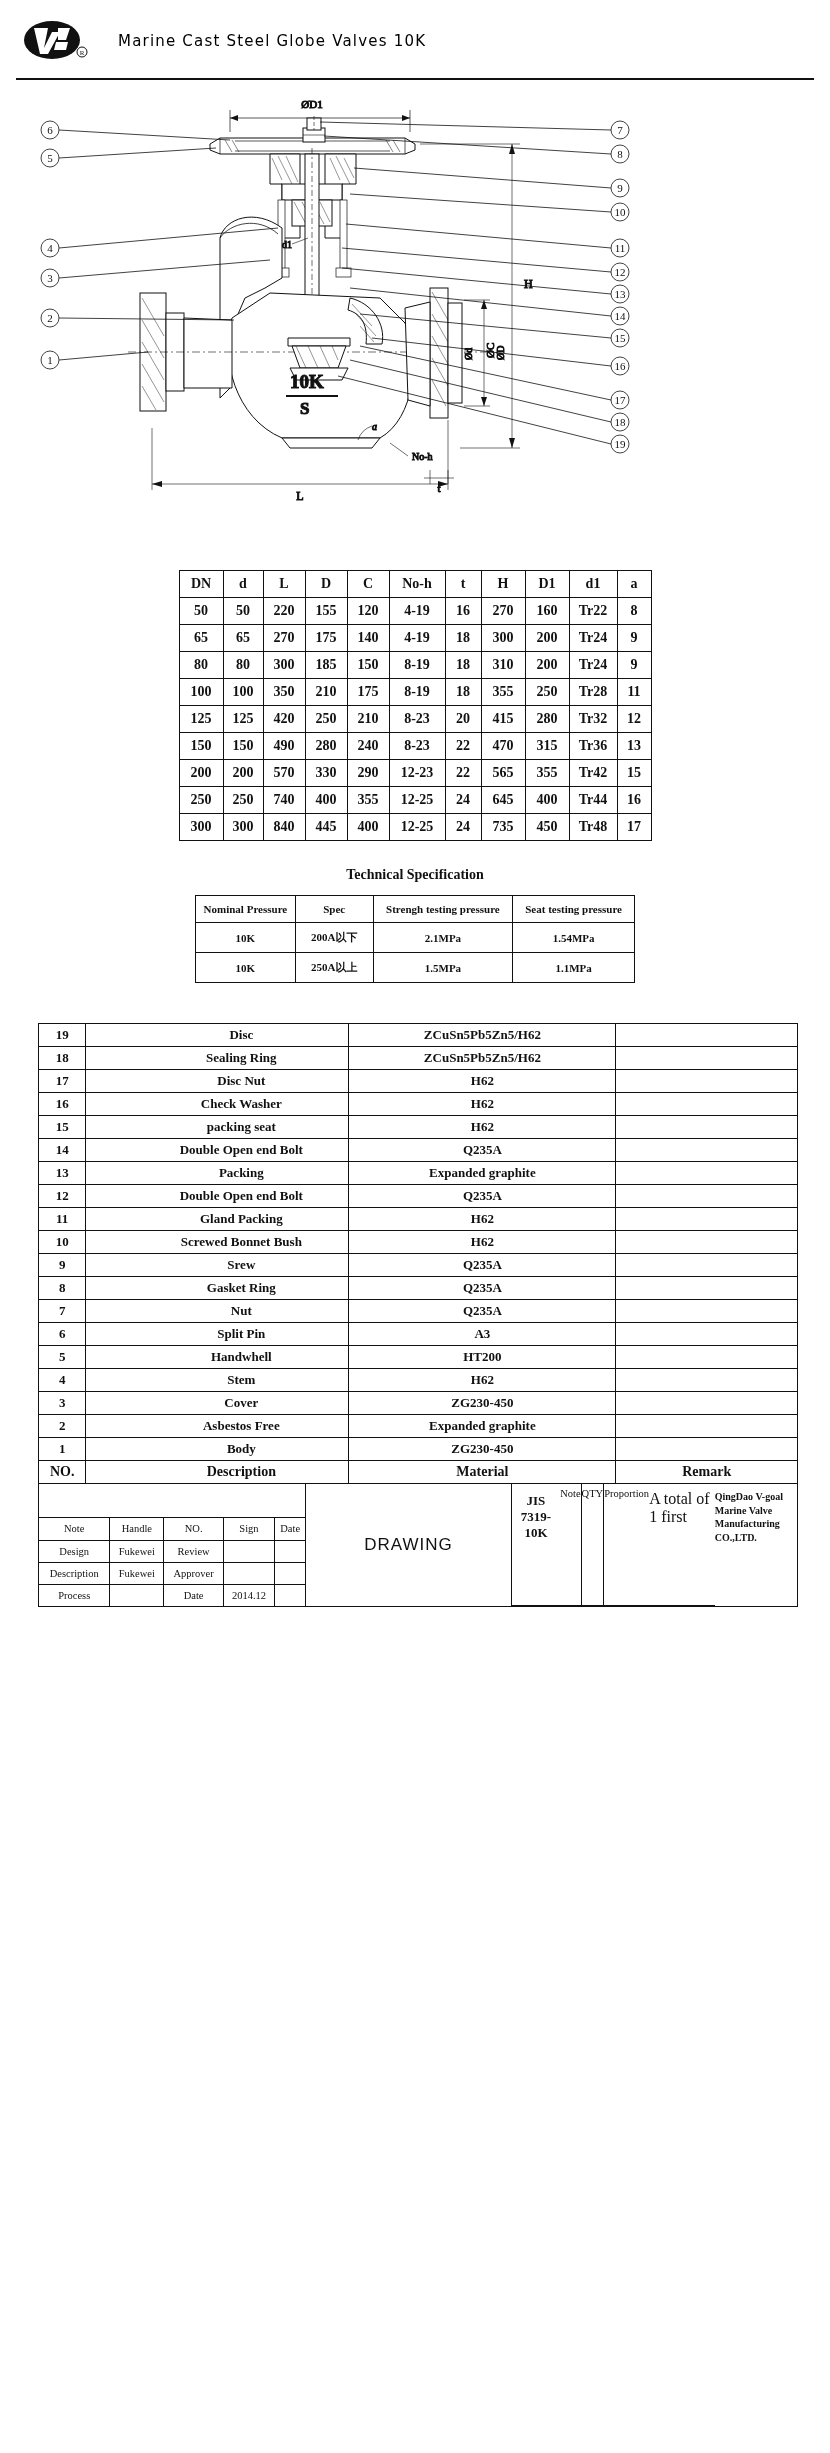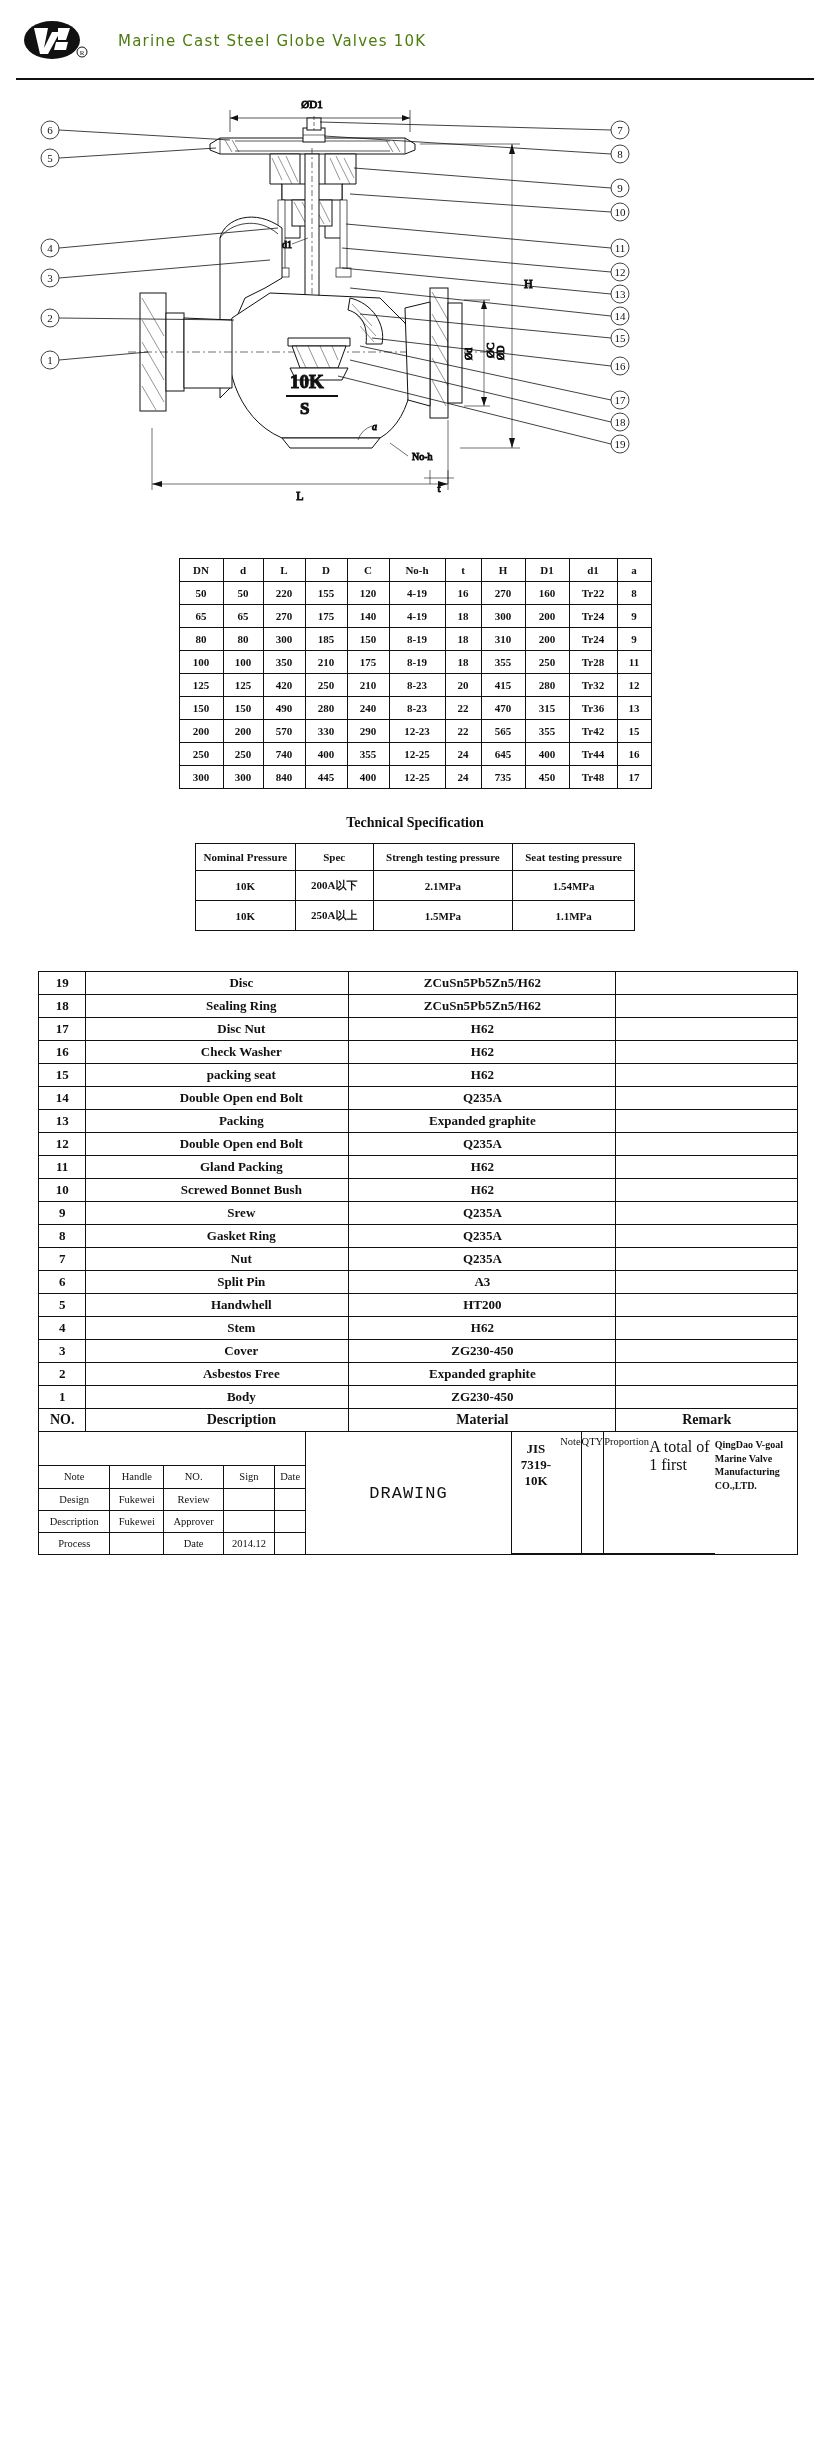--- a/index.html
+++ b/index.html
@@ -22,42 +22,42 @@
     width: 66px; height: 46px;
     position: relative;
     flex: 0 0 auto;
   }
   .logo svg { display:block; }
   .header-title {
     margin-left: 30px;
     font-family: "DejaVu Sans", sans-serif;
     font-size: 15px;
     letter-spacing: 1.2px;
-    color: #4d7c0f;
+    color: #000000;
   }
   .rule {
     height: 2px; background: #111; margin: 4px 16px 0 16px;
   }
 
   
   .drawing-wrap {
     position: relative;
     height: 470px;
     margin-top: 8px;
   }
   .drawing-wrap svg { display:block; margin: 0 auto; }
 
   
   table {
     border-collapse: collapse;
     font-family: "Liberation Serif", serif;
   }
   .dim-table {
-    margin: 0 auto;
-    font-size: 11px;
+    margin: 12px auto;
+    font-size: 14px;
   }
   .dim-table th, .dim-table td {
     border: 1px solid #111;
     text-align: center;
     padding: 5px 0;
     font-weight: bold;
   }
   .dim-table th { font-weight: bold; }
   .dim-table td.c0, .dim-table td.c1 { font-weight: bold; }
 
@@ -119,21 +119,21 @@
   }
   .tb-left td:last-child { border-right: none; }
   .tb-left tr:last-child td { border-bottom: none; }
 
   .tb-mid {
     width: 206px;
     border-right: 1px solid #111;
     display: flex;
     align-items: center;
     justify-content: center;
-    font-family: Liberation Mono, monospace;
+    font-family: Liberation Sans, sans-serif;
     font-size: 17px;
     letter-spacing: 1px;
   }
   .tb-right { width: 286px; display:flex; flex-direction: row; }
   .tb-right .r {
     border-bottom: 1px solid #111;
     text-align: center;
     font-weight: bold;
   }
   .tb-right .r.std { padding: 9px 0; font-size: 13px; }

